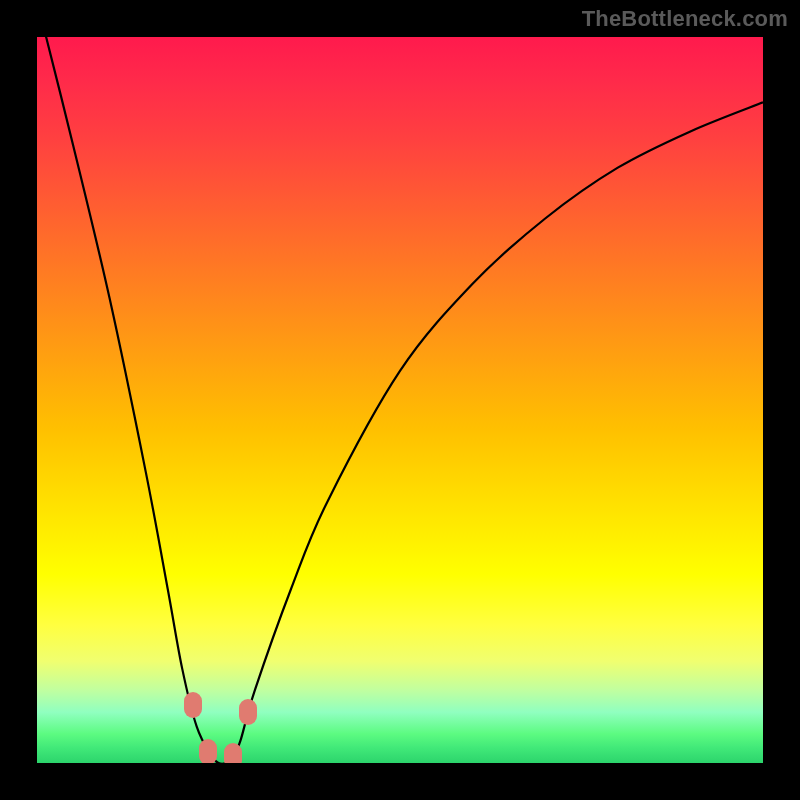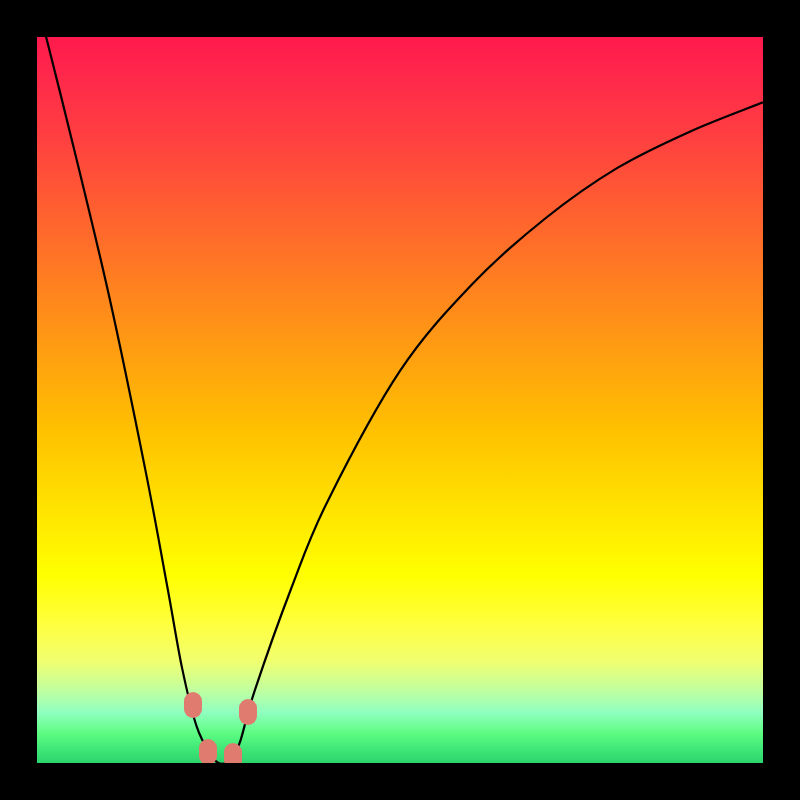--- a/index.html
+++ b/index.html
@@ -91,13 +91,14 @@
     </svg>
 
     <div id="markers-layer">
         <div class="marker" style="left: 156.09px; top: 667.92px;"></div>
         <div class="marker" style="left: 170.61px; top: 715.11px;"></div>
         <div class="marker" style="left: 196.02px; top: 718.74px;"></div>
         <div class="marker" style="left: 210.54px; top: 675.18px;"></div>
       </div>
   </div>
 
+  <div class="attribution">TheBottleneck.com</div>
 </div>
 
 </body></html>

